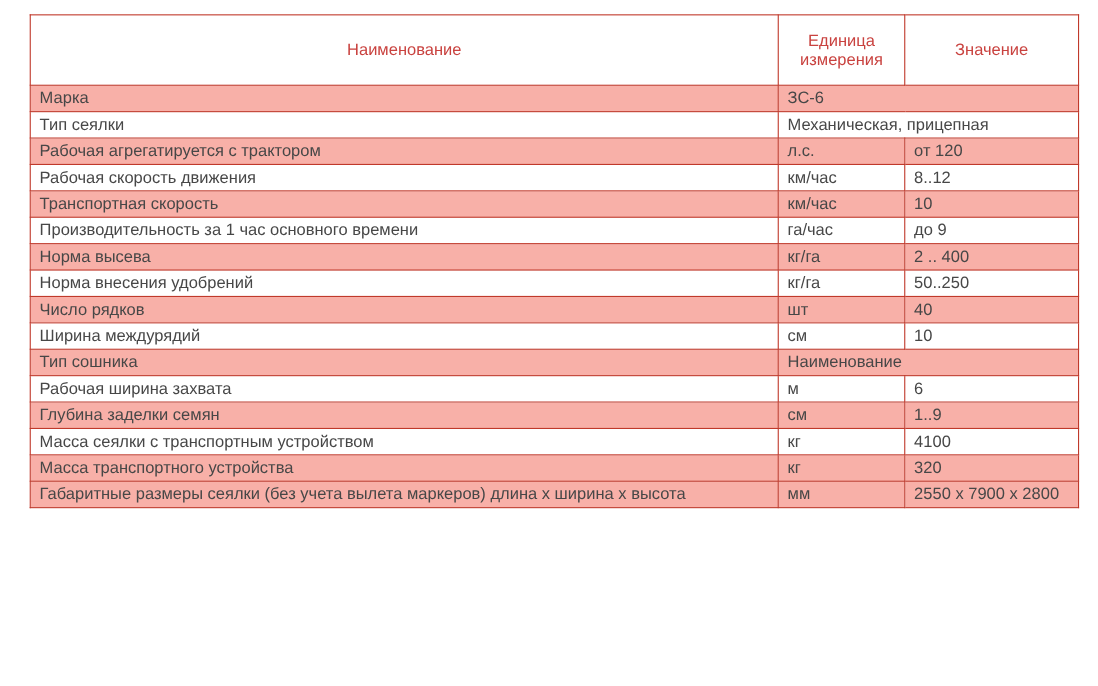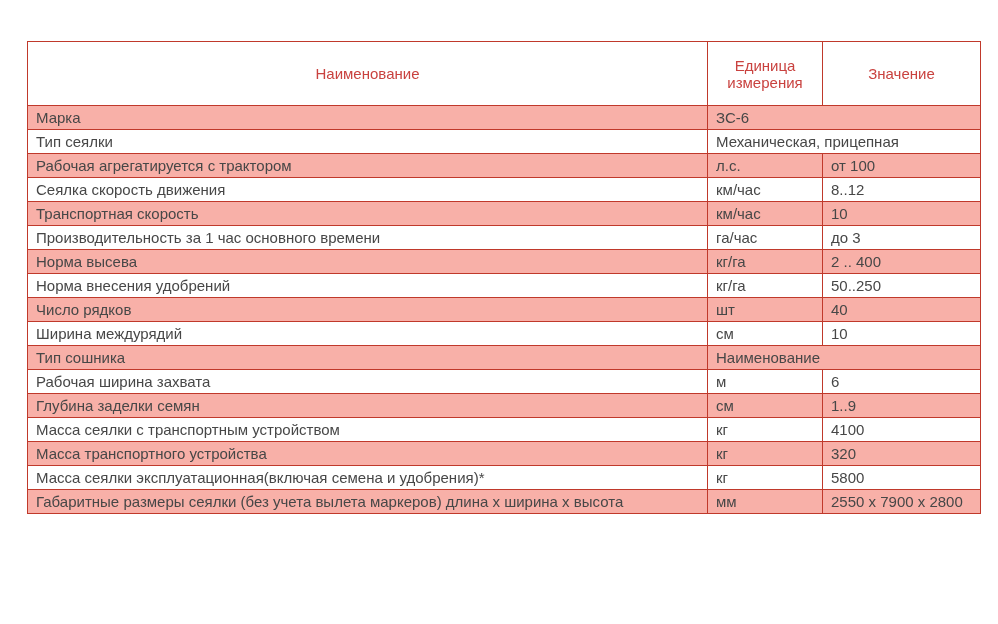--- a/index.html
+++ b/index.html
@@ -20,21 +20,20 @@
   .table-wrap {
     padding: 13px 18px 0 27px;
   }
   table.specs {
     border-collapse: collapse;
     table-layout: fixed;
     width: 953px;
     font-family: "Liberation Sans", "DejaVu Sans", sans-serif;
     font-size: 15px;
     color: var(--body-text);
-    margin-top: 28px;
   }
   table.specs th,
   table.specs td {
     border: 1px solid var(--border);
     overflow: hidden;
   }
   table.specs th {
     color: var(--header-text);
     font-weight: normal;
     text-align: center;
@@ -75,36 +74,36 @@
           <td class="cell-name">Марка</td>
           <td class="cell-value" colspan="2">ЗС-6</td>
         </tr>
         <tr>
           <td class="cell-name">Тип сеялки</td>
           <td class="cell-value" colspan="2">Механическая, прицепная</td>
         </tr>
         <tr class="pink">
           <td class="cell-name">Рабочая агрегатируется с трактором</td>
           <td class="cell-unit">л.с.</td>
-          <td class="cell-value">от 100</td>
+          <td class="cell-value">от 120</td>
         </tr>
         <tr>
-          <td class="cell-name">Сеялка скорость движения</td>
+          <td class="cell-name">Рабочая скорость движения</td>
           <td class="cell-unit">км/час</td>
           <td class="cell-value">8..12</td>
         </tr>
         <tr class="pink">
           <td class="cell-name">Транспортная скорость</td>
           <td class="cell-unit">км/час</td>
           <td class="cell-value">10</td>
         </tr>
         <tr>
           <td class="cell-name">Производительность за 1 час основного времени</td>
           <td class="cell-unit">га/час</td>
-          <td class="cell-value">до 3</td>
+          <td class="cell-value">до 9</td>
         </tr>
         <tr class="pink">
           <td class="cell-name">Норма высева</td>
           <td class="cell-unit">кг/га</td>
           <td class="cell-value">2 .. 400</td>
         </tr>
         <tr>
           <td class="cell-name">Норма внесения удобрений</td>
           <td class="cell-unit">кг/га</td>
           <td class="cell-value">50..250</td>
@@ -136,25 +135,20 @@
         <tr>
           <td class="cell-name">Масса сеялки с транспортным устройством</td>
           <td class="cell-unit">кг</td>
           <td class="cell-value">4100</td>
         </tr>
         <tr class="pink">
           <td class="cell-name">Масса транспортного устройства</td>
           <td class="cell-unit">кг</td>
           <td class="cell-value">320</td>
         </tr>
-        <tr>
-          <td class="cell-name">Масса сеялки эксплуатационная(включая семена и удобрения)*</td>
-          <td class="cell-unit">кг</td>
-          <td class="cell-value">5800</td>
-        </tr>
         <tr class="pink">
           <td class="cell-name">Габаритные размеры сеялки (без учета вылета маркеров) длина х ширина х высота</td>
           <td class="cell-unit">мм</td>
           <td class="cell-value">2550 х 7900 х 2800</td>
         </tr>
       </tbody>
   </table>
 </div>
 
 </body></html>

